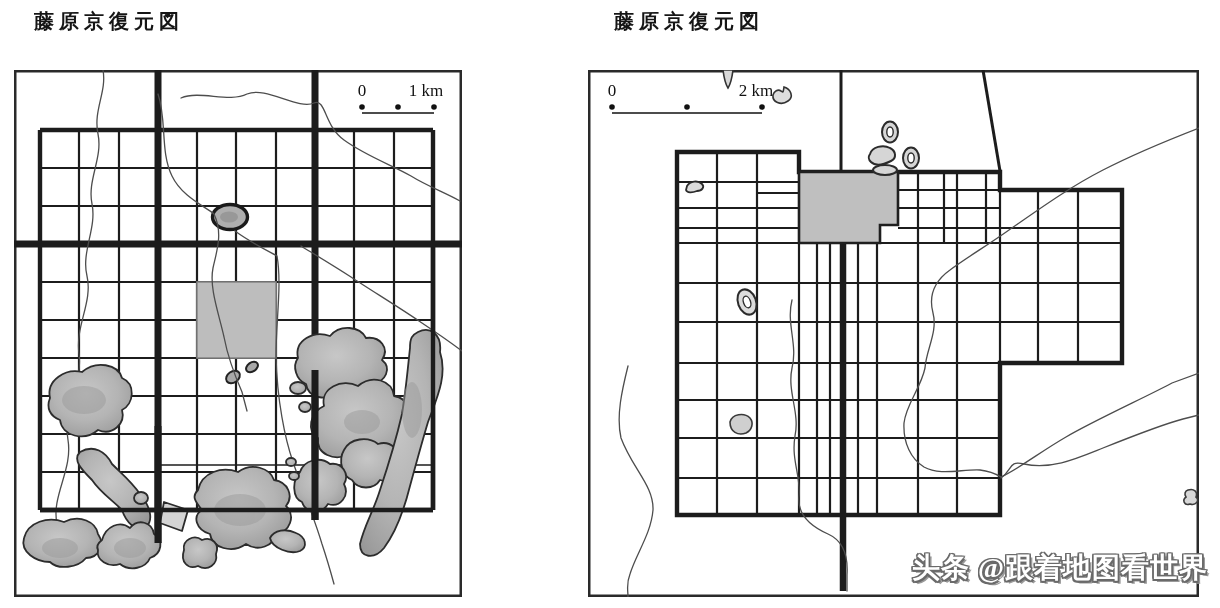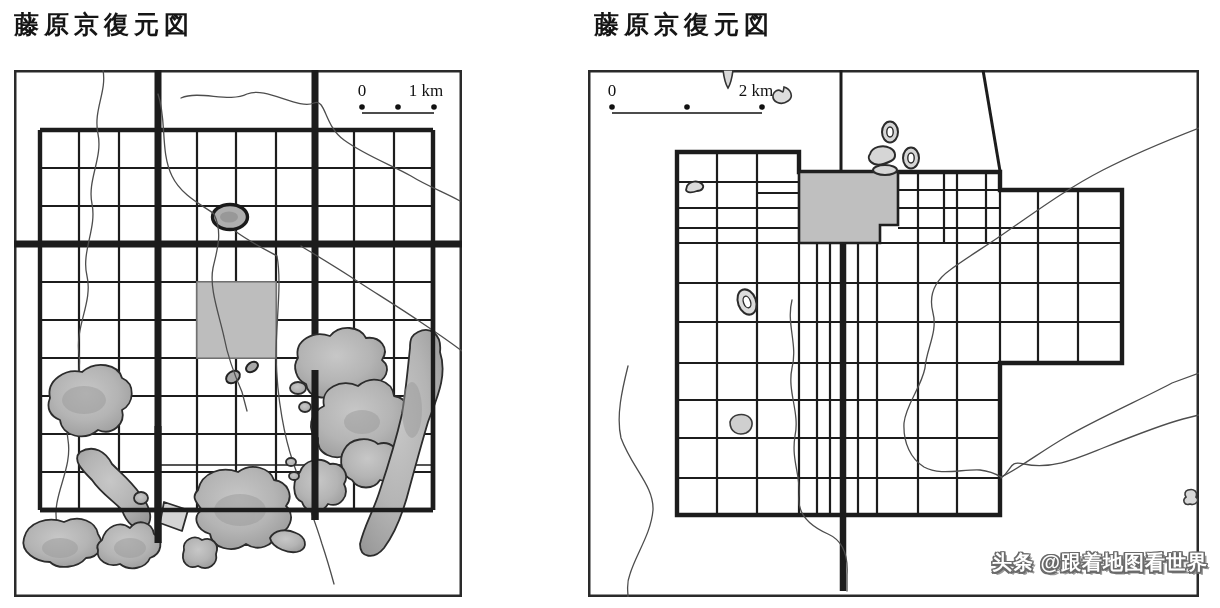--- a/index.html
+++ b/index.html
@@ -2,33 +2,33 @@
 <html><head>
 <meta charset="utf-8">
 <style>
   * { margin:0; padding:0; box-sizing:border-box; }
   html,body { background:#ffffff; }
   .stage {
     position:relative; width:1220px; height:608px; background:#ffffff;
     font-family:"Liberation Serif","DejaVu Serif",serif; overflow:hidden;
   }
   .map-title {
-    position:absolute; top:8px; font-size:25px; font-weight:700;
-    letter-spacing:5px; color:#151515; white-space:nowrap;
+    position:absolute; top:8px; font-size:20px; font-weight:700;
+    letter-spacing:5px; color:#151515; white-space:nowrap;margin-left:20px;
   }
   #left-title  { left:14px; }
   #right-title { left:594px; }
   .map-svg { position:absolute; top:70px; }
   #left-map  { left:14px; }
   #right-map { left:588px; }
   .scale-text { font-family:"Liberation Serif","DejaVu Serif",serif; font-size:17px; fill:#111; }
   .watermark {
     position:absolute; top:549px; right:12px; z-index:5;
-    font-family:Liberation Sans, sans-serif;
-    font-size:20px; font-weight:700; letter-spacing:1px; color:#ffffff;
+    font-family:Liberation Serif, serif;
+    font-size:28px; font-weight:700; letter-spacing:1px; color:#ffffff;
     text-shadow:
       -1.5px -1.5px 0 #6a6a6a, 1.5px -1.5px 0 #6a6a6a,
       -1.5px  1.5px 0 #6a6a6a, 1.5px  1.5px 0 #6a6a6a,
       -1.5px  0     0 #6a6a6a, 1.5px  0     0 #6a6a6a,
        0     -1.5px 0 #6a6a6a, 0      1.5px 0 #6a6a6a,
        3px 3px 0 #9a9a9a;
     white-space:nowrap;
   }
 </style>
 </head>

